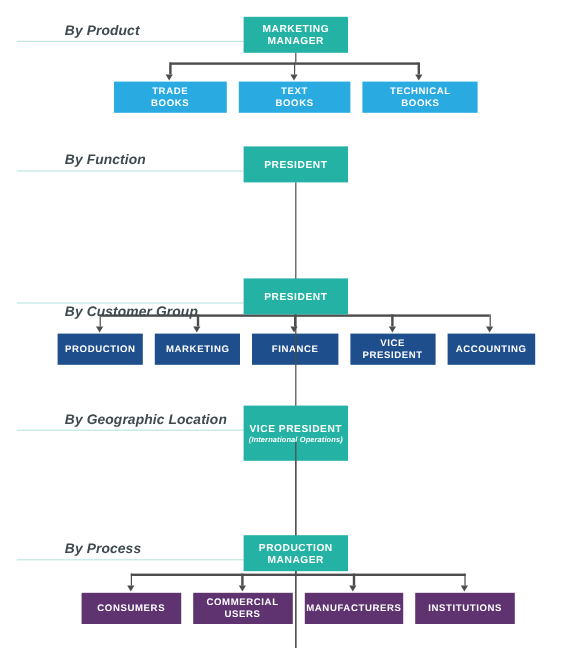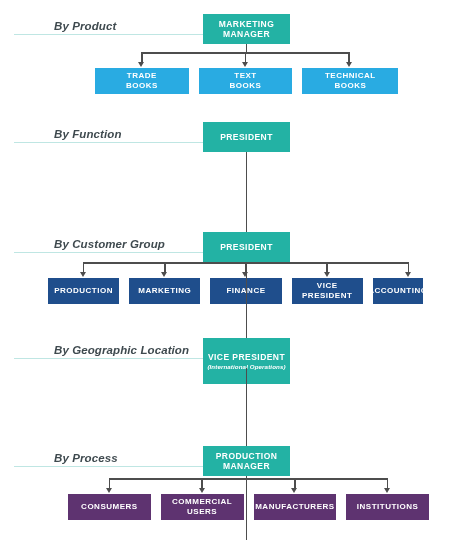--- a/index.html
+++ b/index.html
@@ -141,40 +141,40 @@
         <div>
           <div>FINANCE</div>
         </div>
       </div>
       <div class="child-box" style="left: 291.6px; top: 170px; width: 71.2px; height: 26px; background: rgb(31, 78, 140);">
         <div>
           <div>VICE</div>
           <div>PRESIDENT</div>
         </div>
       </div>
-      <div class="child-box" style="left: 372.8px; top: 170px; width: 50px; height: 26px; background: rgb(31, 78, 140);">
+      <div class="child-box" style="left: 372.8px; top: 170px; width: 73px; height: 26px; background: rgb(31, 78, 140);">
         <div>
           <div>ACCOUNTING</div>
         </div>
       </div>
       <div class="v-line" style="left: 245.7px; top: 44px; height: 110px;"></div>
       <div class="h-line" style="left: 83.6px; top: 154px; width: 324.8px;"></div>
       <div class="v-line" style="left: 82.8px; top: 154px; height: 10px;"></div>
       <div class="arrow" style="left: 80px; top: 164px;"></div>
       <div class="v-line" style="left: 164px; top: 154px; height: 10px;"></div>
       <div class="arrow" style="left: 161.2px; top: 164px;"></div>
       <div class="v-line" style="left: 245.2px; top: 154px; height: 10px;"></div>
       <div class="arrow" style="left: 242.4px; top: 164px;"></div>
       <div class="v-line" style="left: 326.4px; top: 154px; height: 10px;"></div>
       <div class="arrow" style="left: 323.6px; top: 164px;"></div>
       <div class="v-line" style="left: 407.6px; top: 154px; height: 10px;"></div>
       <div class="arrow" style="left: 404.8px; top: 164px;"></div>
     </div>
     <div class="section" style="top: 218px; height: 108px;">
-      <div class="sec-label" style="top: 20px;">By Customer Group</div>
+      <div class="sec-label" style="top: 36px;">By Customer Group</div>
       <div class="sec-rule" style="left: 14px; width: 189px; top: 34px; background: rgb(191, 230, 227);"></div>
       <div class="parent-box" style="left: 203px; top: 14px; width: 87px; height: 30px; background: rgb(35, 178, 164);">
         <div>PRESIDENT</div>
       </div>
       <div class="child-box" style="left: 68px; top: 276px; width: 82.75px; height: 26px; background: rgb(94, 51, 112);">
         <div>
           <div>CONSUMERS</div>
         </div>
       </div>
       <div class="child-box" style="left: 160.75px; top: 276px; width: 82.75px; height: 26px; background: rgb(94, 51, 112);">

